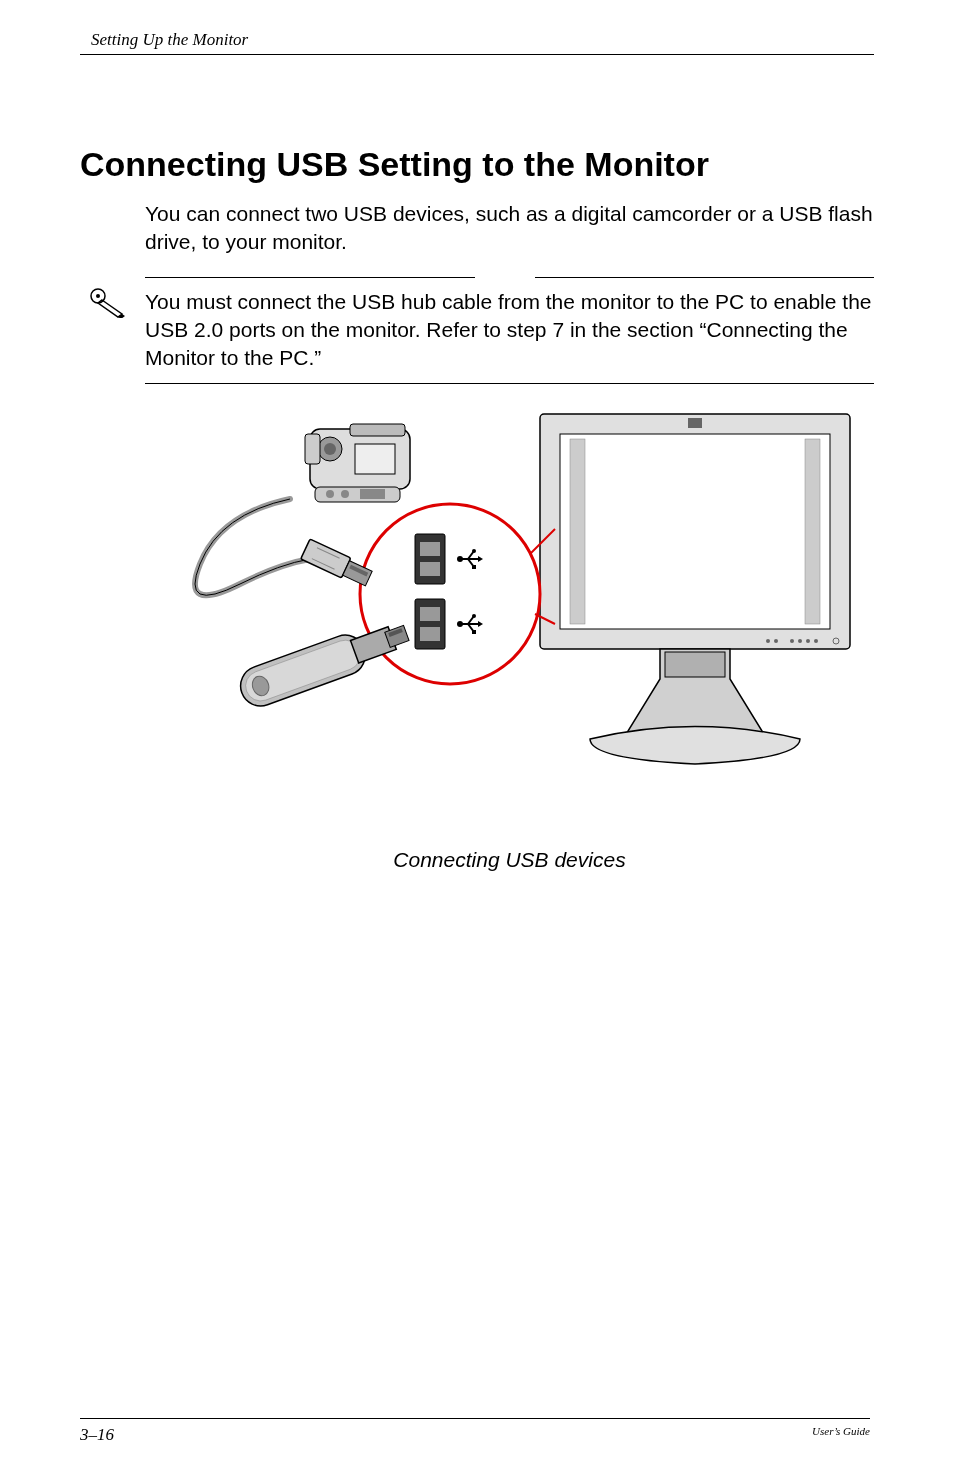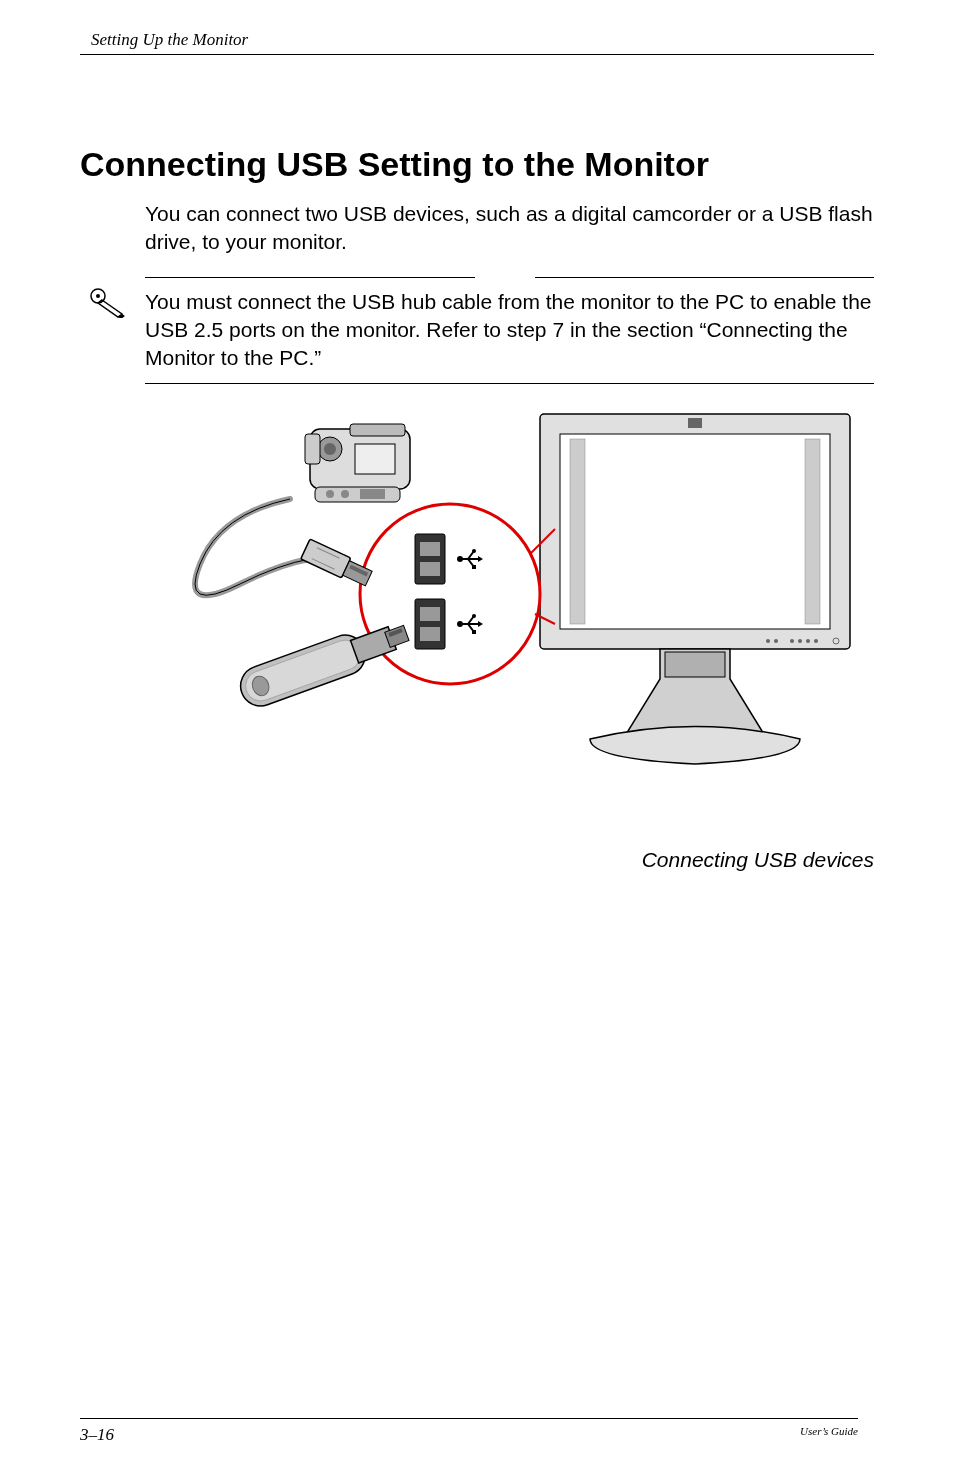--- a/index.html
+++ b/index.html
@@ -67,29 +67,29 @@
     }
     .figure-container {
       margin-left: 65px;
       text-align: center;
       margin-top: 15px;
     }
     .figure-caption {
       font-family: Arial, Helvetica, sans-serif;
       font-style: italic;
       font-size: 21px;
-      text-align: right;
+      text-align: center;
       margin-top: 40px;
       margin-left: 65px;
     }
     .page-footer {
       position: absolute;
       bottom: 30px;
       left: 80px;
-      right: 96px;
+      right: 84px;
       border-top: 1px solid #000;
       padding-top: 6px;
       display: flex;
       justify-content: space-between;
     }
     .footer-left {
       font-style: italic;
       font-size: 17px;
     }
     .footer-right {
@@ -110,21 +110,21 @@
 
 <div class="note-box">
   <span class="note-icon">
     <svg width="40" height="30" viewBox="0 0 40 30">
       <ellipse cx="8" cy="8" rx="7" ry="7" fill="none" stroke="#000" stroke-width="1.5"></ellipse>
       <circle cx="8" cy="8" r="2" fill="#000"></circle>
       <path d="M12 12 L32 26 L28 29 L8 15 Z" fill="none" stroke="#000" stroke-width="1.5"></path>
       <path d="M28 29 L32 26 L35 28 L31 31 Z" fill="#000"></path>
     </svg>
   </span>
-  <p class="note-text">You must connect the USB hub cable from the monitor to the PC to enable the USB 2.5 ports on the monitor. Refer to step 7 in the section “Connecting the Monitor to the PC.”</p>
+  <p class="note-text">You must connect the USB hub cable from the monitor to the PC to enable the USB 2.0 ports on the monitor. Refer to step 7 in the section “Connecting the Monitor to the PC.”</p>
 </div>
 
 <div class="figure-container">
   <svg width="700" height="400" viewBox="0 0 700 400">
 
     <rect x="380" y="10" width="310" height="235" rx="4" fill="#e0e0e0" stroke="#000" stroke-width="1.5"></rect>
     <rect x="400" y="30" width="270" height="195" fill="#fff" stroke="#000" stroke-width="1"></rect>
     <rect x="410" y="35" width="15" height="185" fill="#ccc" stroke="#888" stroke-width="0.5"></rect>
     <rect x="645" y="35" width="15" height="185" fill="#ccc" stroke="#888" stroke-width="0.5"></rect>
 

